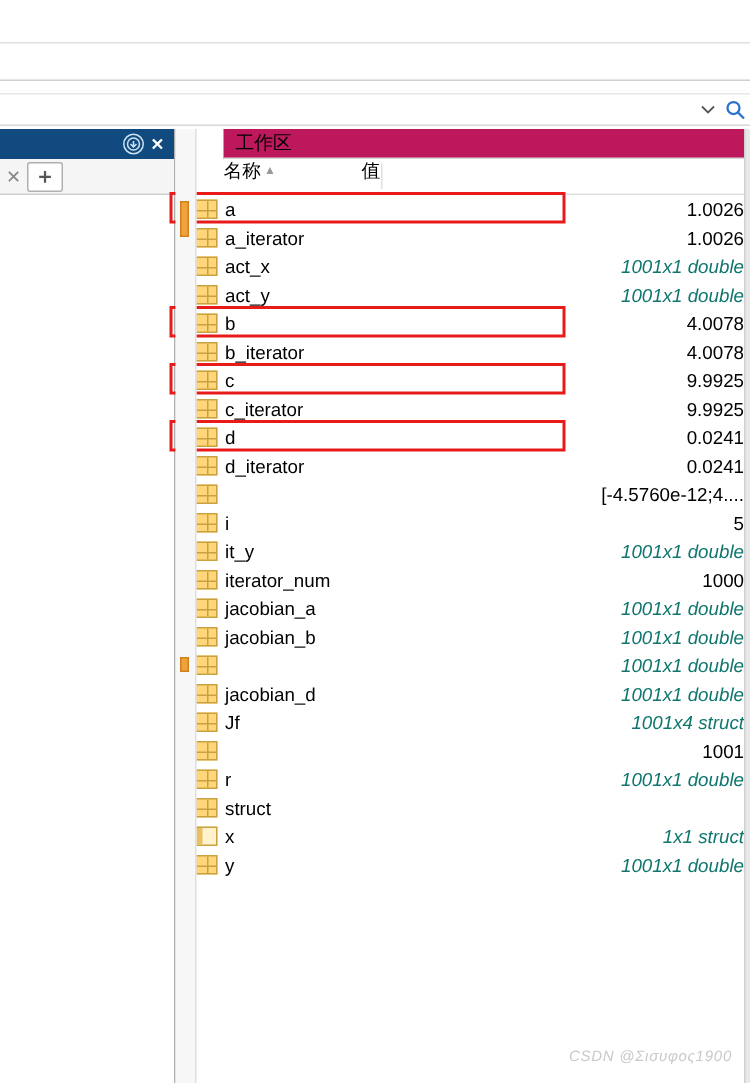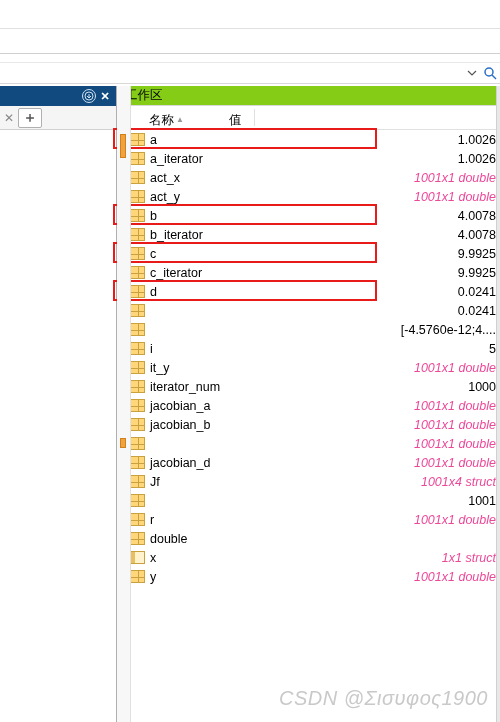--- a/index.html
+++ b/index.html
@@ -12,44 +12,44 @@
   .main { position: absolute; top: 86px; left: 0; right: 0; bottom: 0; display: flex; }
   .left-col { width: 117px; background: #0d3a66; border-right: 1px solid #b0b0b0; display: flex; flex-direction: column; }
   .left-header { height: 20px; background: #114a7e; display: flex; align-items: center; justify-content: flex-end; padding: 0 4px; gap: 2px; }
   .pop { width: 14px; height: 14px; border: 1px solid #cfe2f3; display: inline-flex; align-items: center; justify-content: center; color: #fff; font-size: 9px; border-radius: 50%; }
   .xbtn { width: 14px; height: 14px; display: inline-flex; align-items: center; justify-content: center; color: #fff; font-size: 11px; font-weight: bold; }
   .tab-strip { height: 24px; background: #f5f5f5; display: flex; align-items: center; padding-left: 2px; border-bottom: 1px solid #d0d0d0; }
   .plus-tab { width: 24px; height: 20px; border: 1px solid #b0b0b0; background: #fff; display: flex; align-items: center; justify-content: center; font-size: 14px; font-weight: bold; color: #555; border-radius: 2px; }
   .close-tab { width: 14px; height: 14px; display: flex; align-items: center; justify-content: center; color: #888; margin-right: 2px; font-size: 12px; }
   .left-body { flex: 1; background: #fff; border-top: none; position: relative; }
   .right-col { flex: 1; display: flex; flex-direction: column; background: #fff; }
-  .panel-title { height: 20px; display: flex; align-items: center; padding: 0 8px; border-bottom: 1px solid #d8d8d8; background: #84cc16; }
-  .cols { height: 24px; display: flex; align-items: flex-end; background: #fff; border-bottom: 1px solid #e0e0e0; position: relative; }
+  .panel-title { height: 20px; display: flex; align-items: center; padding: 0 8px; border-bottom: 1px solid #d8d8d8; background: #be185d; margin-left: 32px; }
+  .cols { height: 24px; display: flex; align-items: flex-start; background: #fff; border-bottom: 1px solid #e0e0e0; position: relative; gap: 12px; }
   .col-name { width: 108px; padding-left: 32px; display: flex; align-items: center; gap: 2px; }
   .col-val { flex: 1; padding-left: 4px; display: flex; align-items: center; gap: 2px; }
   .mini-arrow { font-size: 8px; color: #999; transform: translateY(-1px); }
   .sep { position: absolute; left: 137px; top: 3px; bottom: 3px; width: 1px; background: #e0e0e0; }
   .rows { position: relative; }
   .row { height: 19px; display: flex; align-items: center; }
   .icon-cell { width: 32px; display: flex; align-items: center; justify-content: flex-end; padding-right: 4px; }
   .var-icon { width: 15px; height: 13px; background: #ffd77a; border: 1px solid #c9a23f; position: relative; }
   .var-icon::before, .var-icon::after { content: ""; position: absolute; background: #c9a23f; }
   .var-icon::before { left: 6.5px; top: 0; width: 1px; height: 100%; }
   .var-icon::after { top: 5.5px; left: 0; height: 1px; width: 100%; }
   .var-icon.struct { background: #fff2cc; }
   .var-icon.struct::before { left: 0; top: 0; width: 4px; height: 100%; background: #e8c060; }
   .var-icon.struct::after { display: none; }
   .name-cell { width: 105px; padding-left: 1px; white-space: nowrap; overflow: hidden; }
   .val-cell { flex: 1; padding-left: 4px; white-space: nowrap; overflow: hidden; text-align: right; }
-  .val-cell.link { color: #ec4899; font-style: italic; }
+  .val-cell.link { color: #0f766e; font-style: italic; }
   .hl { position: absolute; border: 2.5px solid #e81a1a; pointer-events: none; }
   .gutter { position: absolute; left: 117px; top: 0; bottom: 0; width: 14px; background: #f7f7f7; border-right: 1px solid #e0e0e0; z-index: 2; pointer-events: none; }
   .gutter-mark { position: absolute; left: 3px; width: 6px; height: 24px; background: #f2a23c; border: 1px solid #d0801c; }
   .right-bar { width: 4px; background: #e8e8e8; border-left: 1px solid #d0d0d0; }
-  .watermark { position: absolute; bottom: 12px; right: 12px; color: #c9c9c9; font-size: 20px; font-style: italic; letter-spacing: 0.5px; pointer-events: none; }
+  .watermark { position: absolute; bottom: 12px; right: 12px; color: #c9c9c9; font-size: 10px; font-style: italic; letter-spacing: 0.5px; pointer-events: none; }
 </style>
 </head>
 <body>
 
 <div class="toolbar-gap"></div>
 
 <div class="search-row">
   <span class="dd">
     <svg width="10" height="10" viewBox="0 0 10 10">
         <path d="M1 3 L5 7 L9 3" fill="none" stroke="#555" stroke-width="1.2"></path>
@@ -165,20 +165,21 @@
             <div class="var-icon"></div>
           </div>
           <div class="name-cell">d</div>
           <div class="val-cell">0.0241</div>
         </div>
         <div class="hl" style="top: 150px; left: -4px; width: 264px; height: 21px;"></div>
         <div class="row">
           <div class="icon-cell">
             <div class="var-icon"></div>
           </div>
+          <div class="name-cell">d_iterator</div>
           <div class="val-cell">0.0241</div>
         </div>
         <div class="row">
           <div class="icon-cell">
             <div class="var-icon"></div>
           </div>
           <div class="val-cell">[-4.5760e-12;4....</div>
         </div>
         <div class="row">
           <div class="icon-cell">
@@ -245,21 +246,21 @@
           <div class="icon-cell">
             <div class="var-icon"></div>
           </div>
           <div class="name-cell">r</div>
           <div class="val-cell link">1001x1 double</div>
         </div>
         <div class="row">
           <div class="icon-cell">
             <div class="var-icon"></div>
           </div>
-          <div class="name-cell">double</div>
+          <div class="name-cell">struct</div>
         </div>
         <div class="row">
           <div class="icon-cell">
             <div class="var-icon struct"></div>
           </div>
           <div class="name-cell">x</div>
           <div class="val-cell link">1x1 struct</div>
         </div>
         <div class="row">
           <div class="icon-cell">

